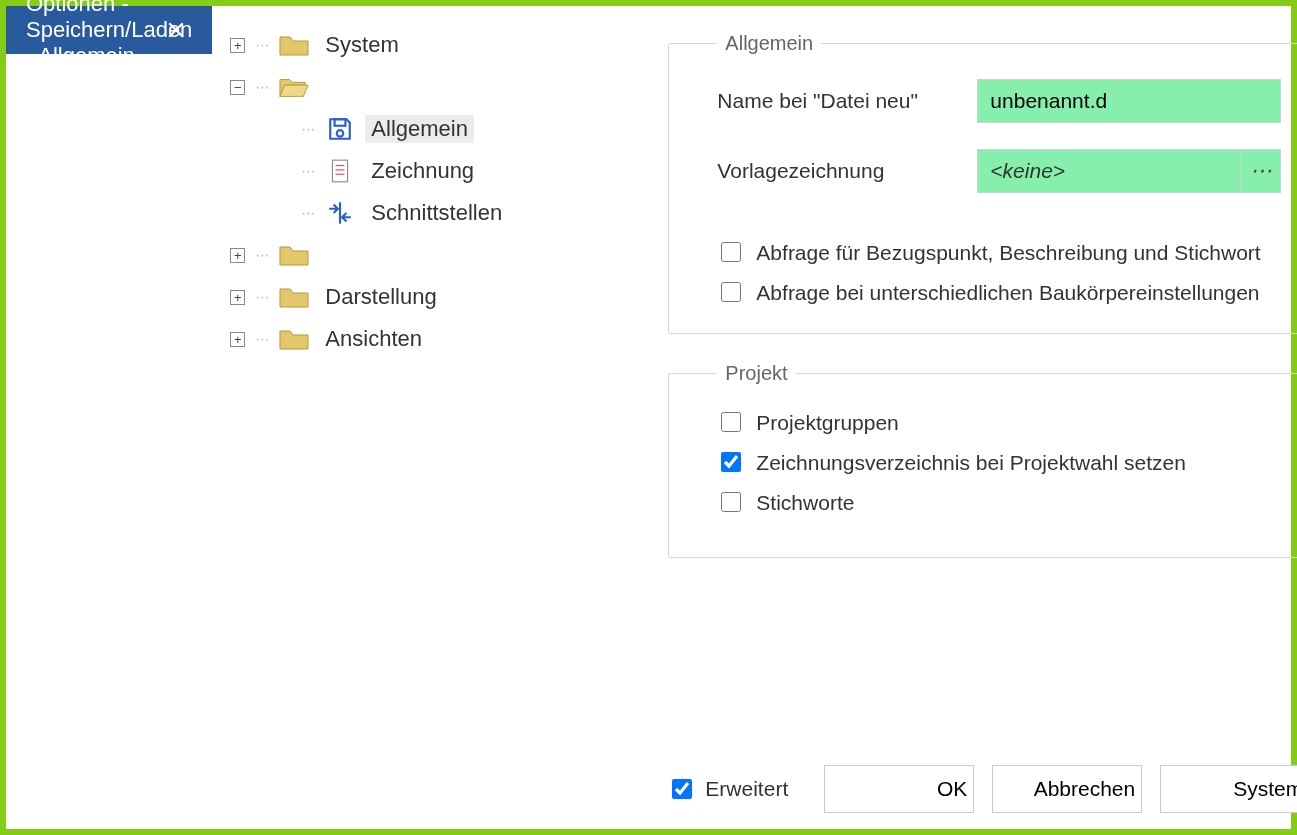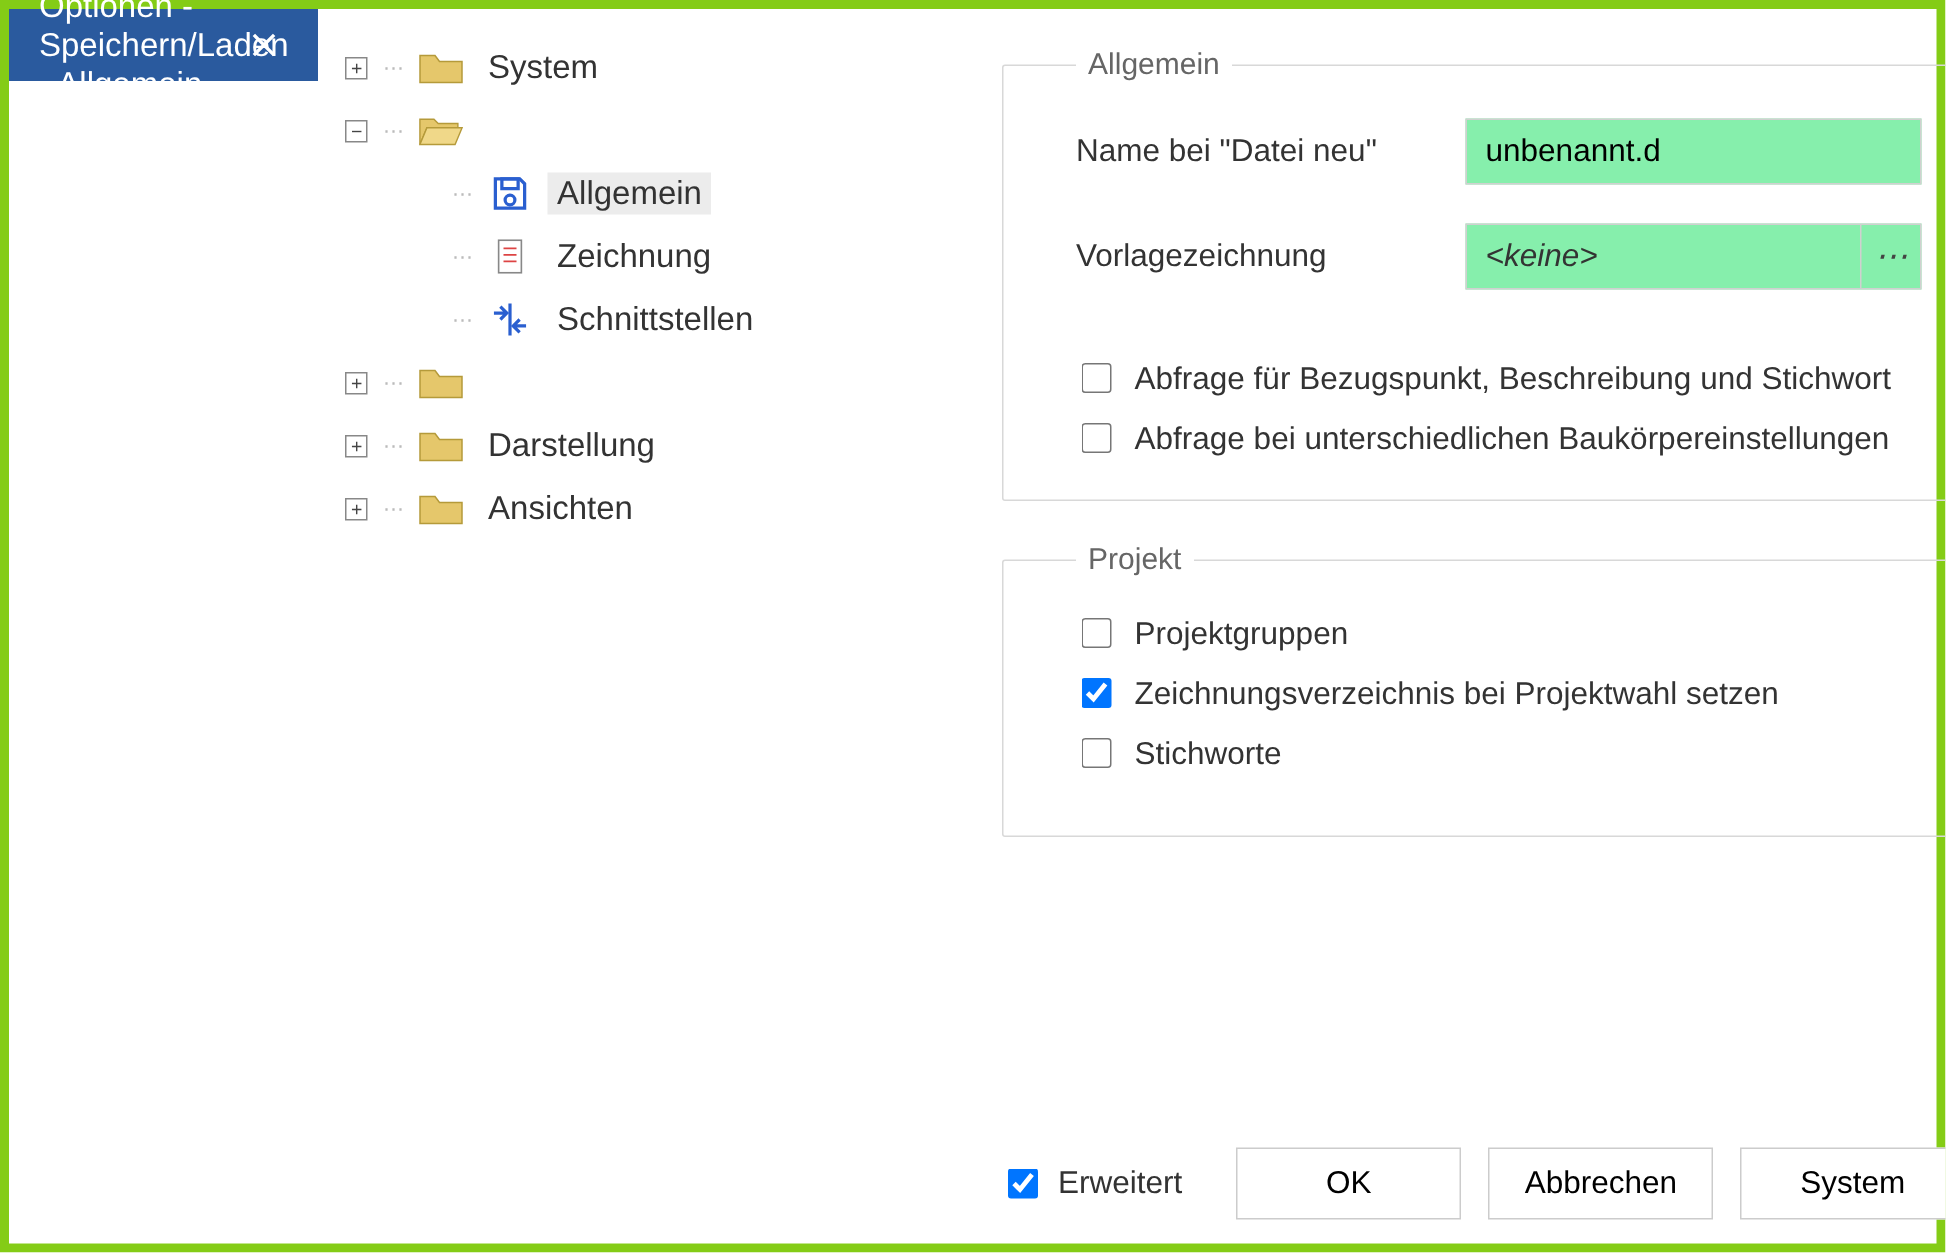--- a/index.html
+++ b/index.html
@@ -166,20 +166,21 @@
     padding-top: 8px;
   }
   .footer .spacer { flex: 1; }
   .btn {
     min-width: 150px;
     height: 48px;
     border: 1px solid #ccc;
     background: #fff;
     font-size: 21px;
     cursor: pointer;
+    text-align: right;
   }
   .checkline {
     display: flex;
     align-items: center;
     gap: 10px;
     font-size: 21px;
   }
   .checkline input[type=checkbox] { width: 20px; height: 20px; }
   .gap-after { height: 20px; }
 </style>

